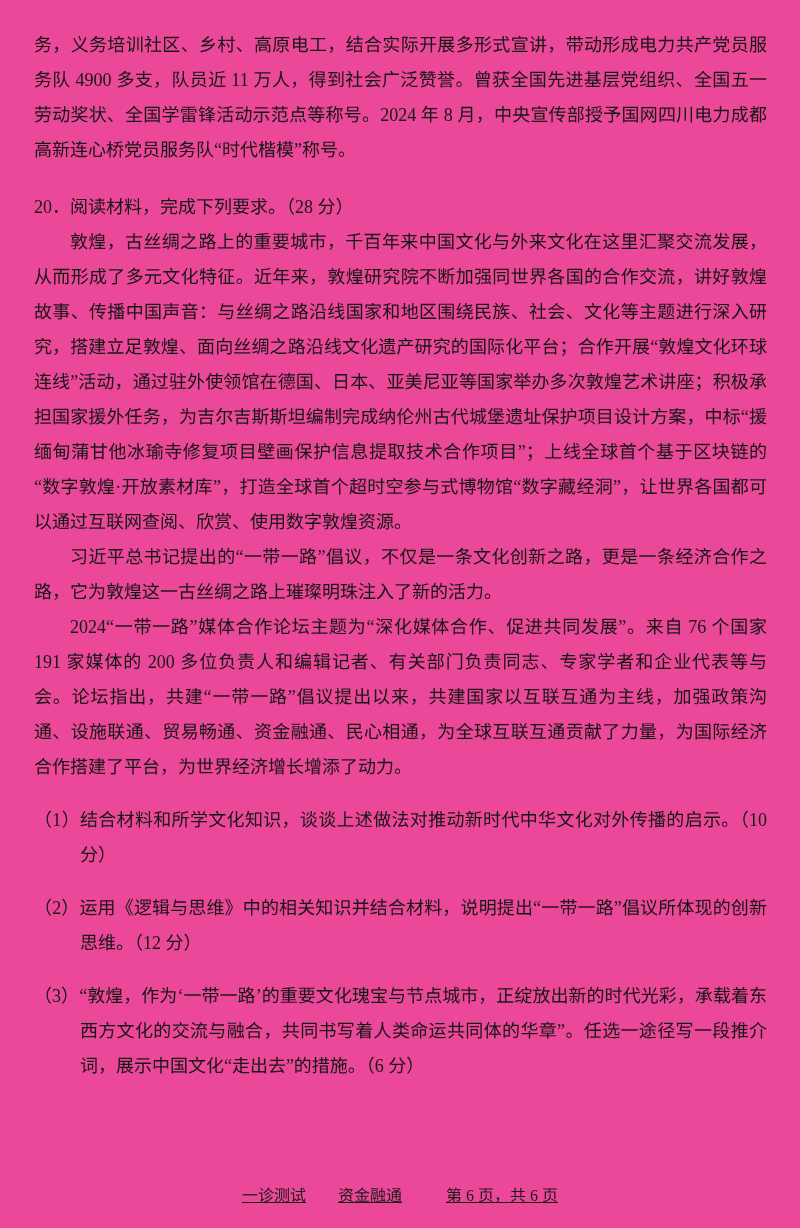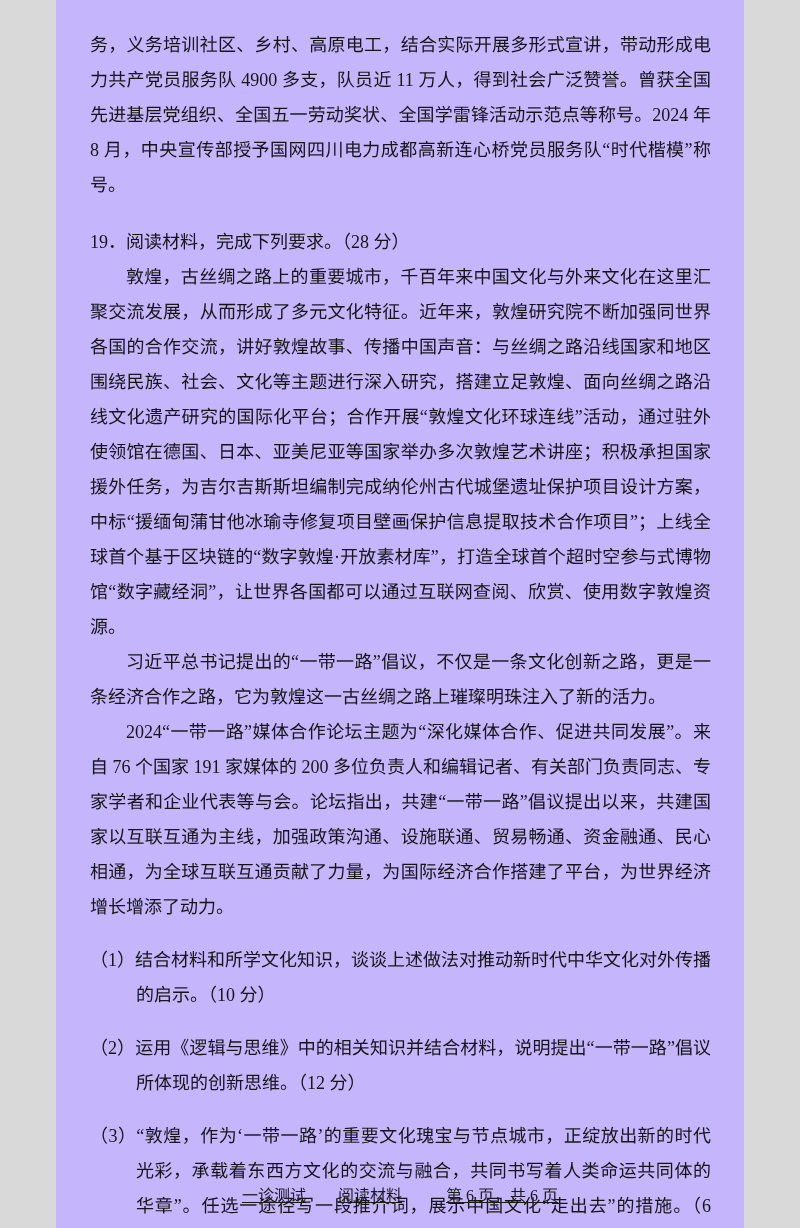--- a/index.html
+++ b/index.html
@@ -4,24 +4,24 @@
 <style>
   * { margin: 0; padding: 0; box-sizing: border-box; }
 
   html, body {
     background: #d9d9d9;
     font-family: "Liberation Serif", "DejaVu Serif", serif;
   }
 
   .page {
     position: relative;
-    width: 688px;
+    width: 800px;
     height: 1228px;
     margin: 0 auto;
-    background: #c4b5fd;
+    background: #ec4899;
     color: #161616;
     padding: 28px 33px 0 34px;
     font-size: 18px;
     line-height: 35px;
     text-align: justify;
     text-justify: inter-ideograph;
     overflow: hidden;
   }
 
   .para { margin: 0; }
@@ -59,34 +59,34 @@
   .footer .page-num { margin-left: 26px; }
 </style>
 </head>
 <body>
 
 <div class="page">
 
   <p class="para">务，义务培训社区、乡村、高原电工，结合实际开展多形式宣讲，带动形成电力共产党员服务队 4900 多支，队员近 11 万人，得到社会广泛赞誉。曾获全国先进基层党组织、全国五一劳动奖状、全国学雷锋活动示范点等称号。2024 年 8 月，中央宣传部授予国网四川电力成都高新连心桥党员服务队“时代楷模”称号。</p>
 
 
-  <p class="para q-header">19．阅读材料，完成下列要求。（28 分）</p>
+  <p class="para q-header">20．阅读材料，完成下列要求。（28 分）</p>
 
   <p class="para indent">敦煌，古丝绸之路上的重要城市，千百年来中国文化与外来文化在这里汇聚交流发展，从而形成了多元文化特征。近年来，敦煌研究院不断加强同世界各国的合作交流，讲好敦煌故事、传播中国声音：与丝绸之路沿线国家和地区围绕民族、社会、文化等主题进行深入研究，搭建立足敦煌、面向丝绸之路沿线文化遗产研究的国际化平台；合作开展“敦煌文化环球连线”活动，通过驻外使领馆在德国、日本、亚美尼亚等国家举办多次敦煌艺术讲座；积极承担国家援外任务，为吉尔吉斯斯坦编制完成纳伦州古代城堡遗址保护项目设计方案，中标“援缅甸蒲甘他冰瑜寺修复项目壁画保护信息提取技术合作项目”；上线全球首个基于区块链的“数字敦煌·开放素材库”，打造全球首个超时空参与式博物馆“数字藏经洞”，让世界各国都可以通过互联网查阅、欣赏、使用数字敦煌资源。</p>
 
   <p class="para indent">习近平总书记提出的“一带一路”倡议，不仅是一条文化创新之路，更是一条经济合作之路，它为敦煌这一古丝绸之路上璀璨明珠注入了新的活力。</p>
 
   <p class="para indent">2024“一带一路”媒体合作论坛主题为“深化媒体合作、促进共同发展”。来自 76 个国家 191 家媒体的 200 多位负责人和编辑记者、有关部门负责同志、专家学者和企业代表等与会。论坛指出，共建“一带一路”倡议提出以来，共建国家以互联互通为主线，加强政策沟通、设施联通、贸易畅通、资金融通、民心相通，为全球互联互通贡献了力量，为国际经济合作搭建了平台，为世界经济增长增添了动力。</p>
 
   <p class="para subq">（1）结合材料和所学文化知识，谈谈上述做法对推动新时代中华文化对外传播的启示。（10 分）</p>
 
   <p class="para subq">（2）运用《逻辑与思维》中的相关知识并结合材料，说明提出“一带一路”倡议所体现的创新思维。（12 分）</p>
 
   <p class="para subq">（3）“敦煌，作为‘一带一路’的重要文化瑰宝与节点城市，正绽放出新的时代光彩，承载着东西方文化的交流与融合，共同书写着人类命运共同体的华章”。任选一途径写一段推介词，展示中国文化“走出去”的措施。（6 分）</p>
 
 
   <div class="footer">
     <span>一诊测试</span>
-    <span>阅读材料</span>
+    <span>资金融通</span>
     <span class="page-num">第 6 页，共 6 页</span>
   </div>
 
 </div>
 
 </body></html>

